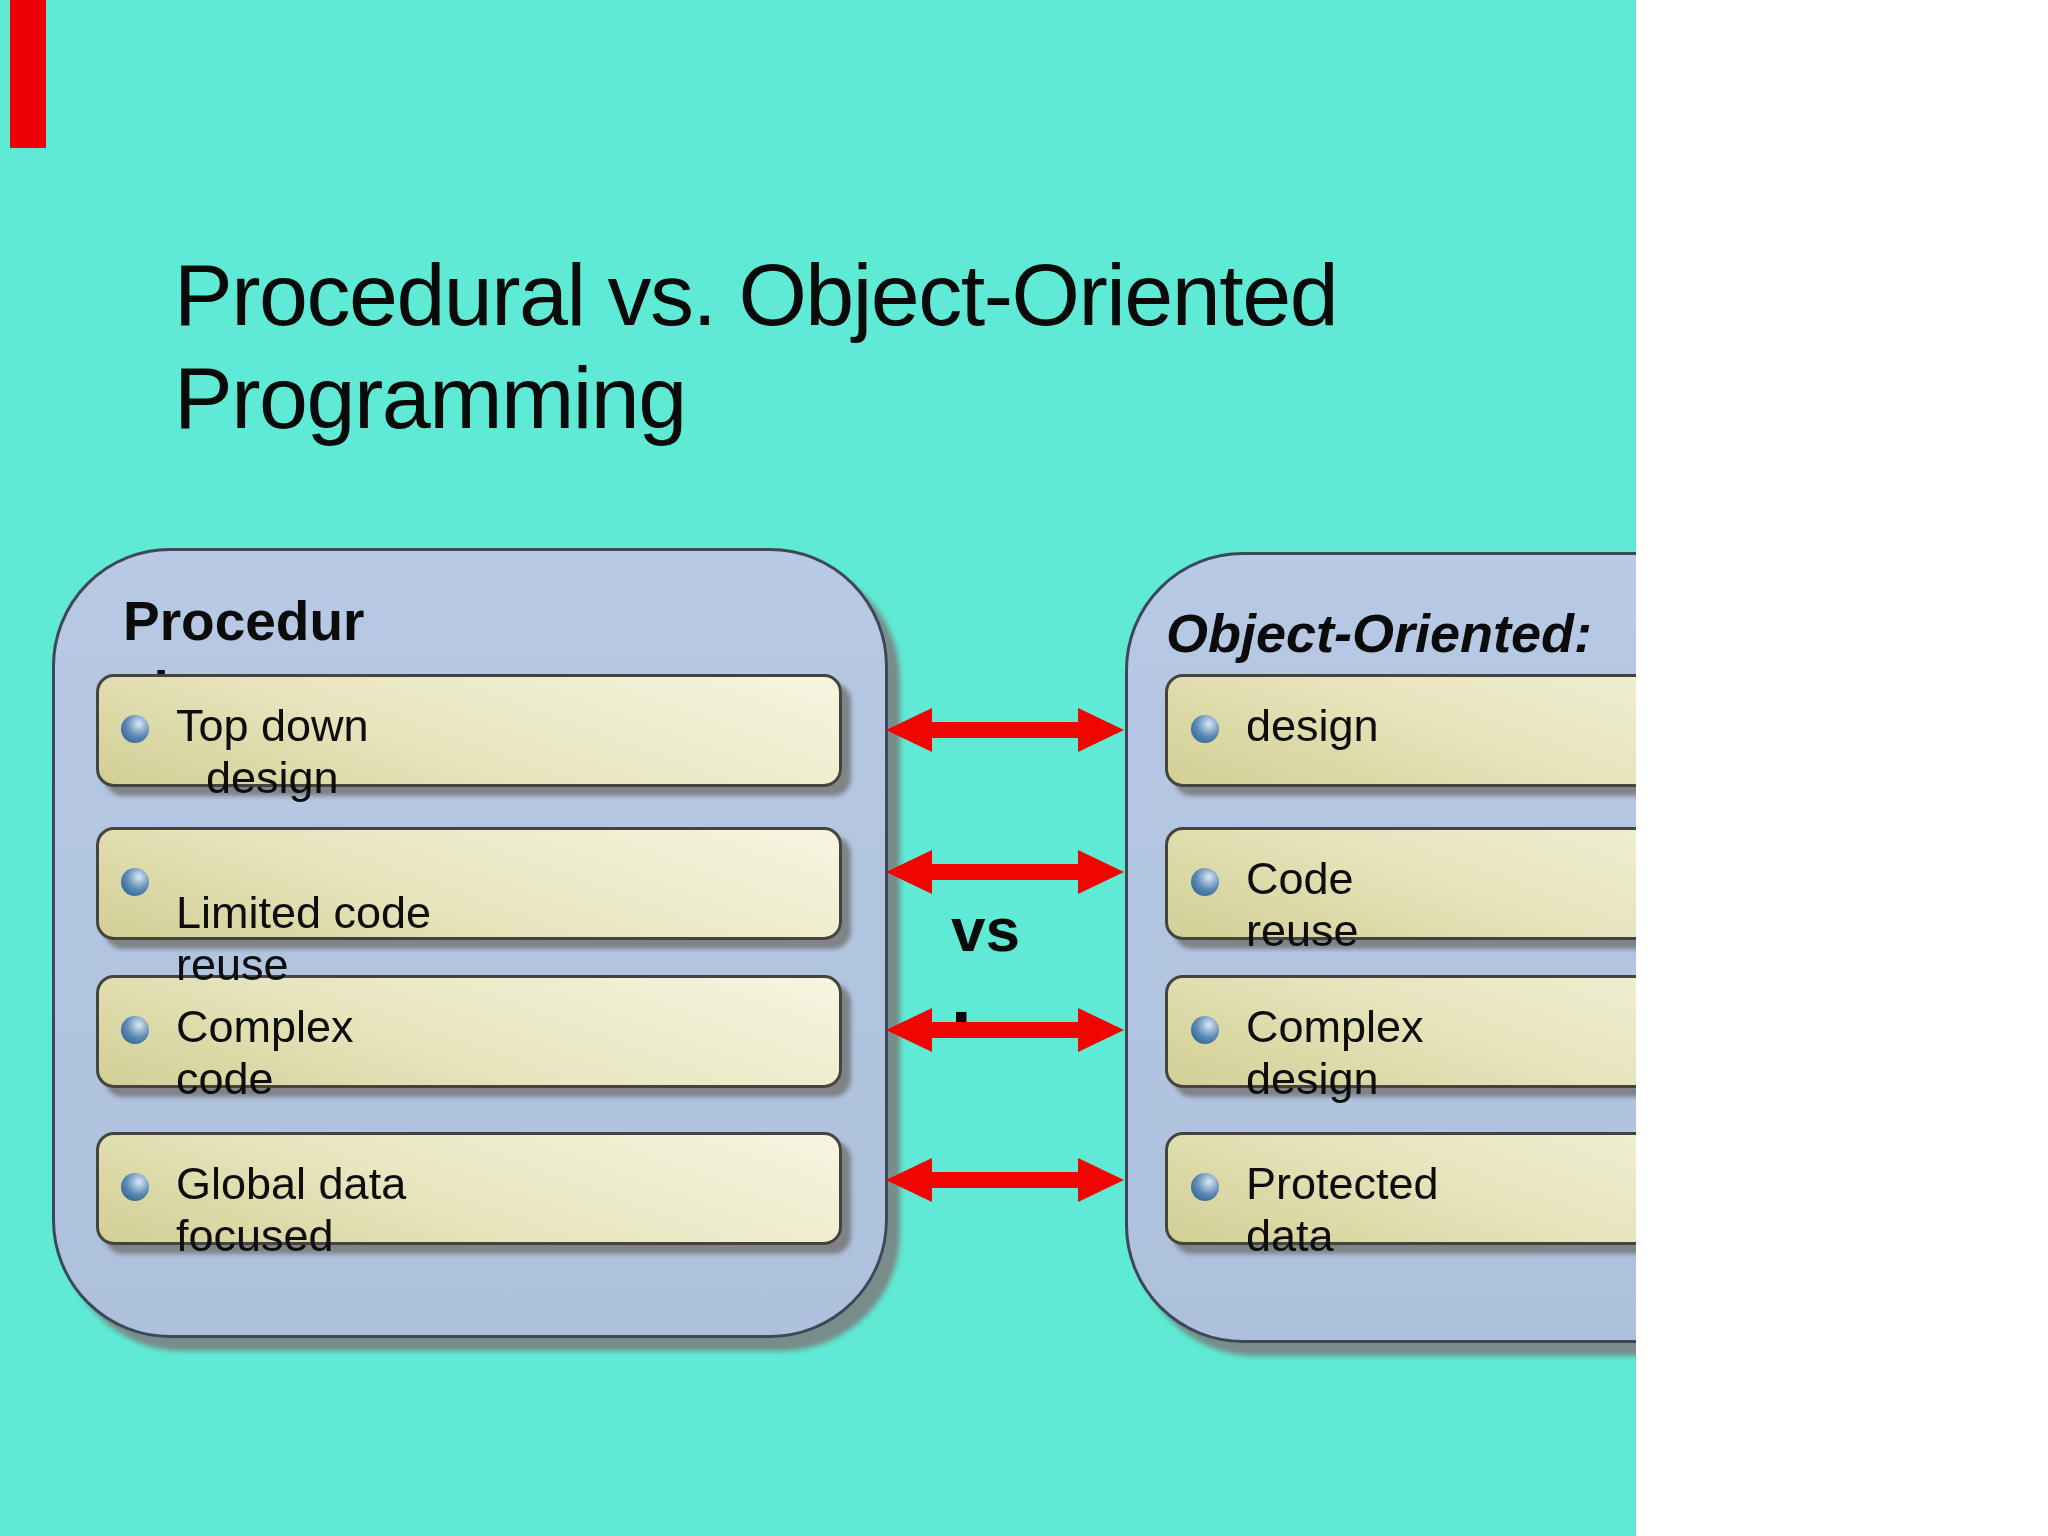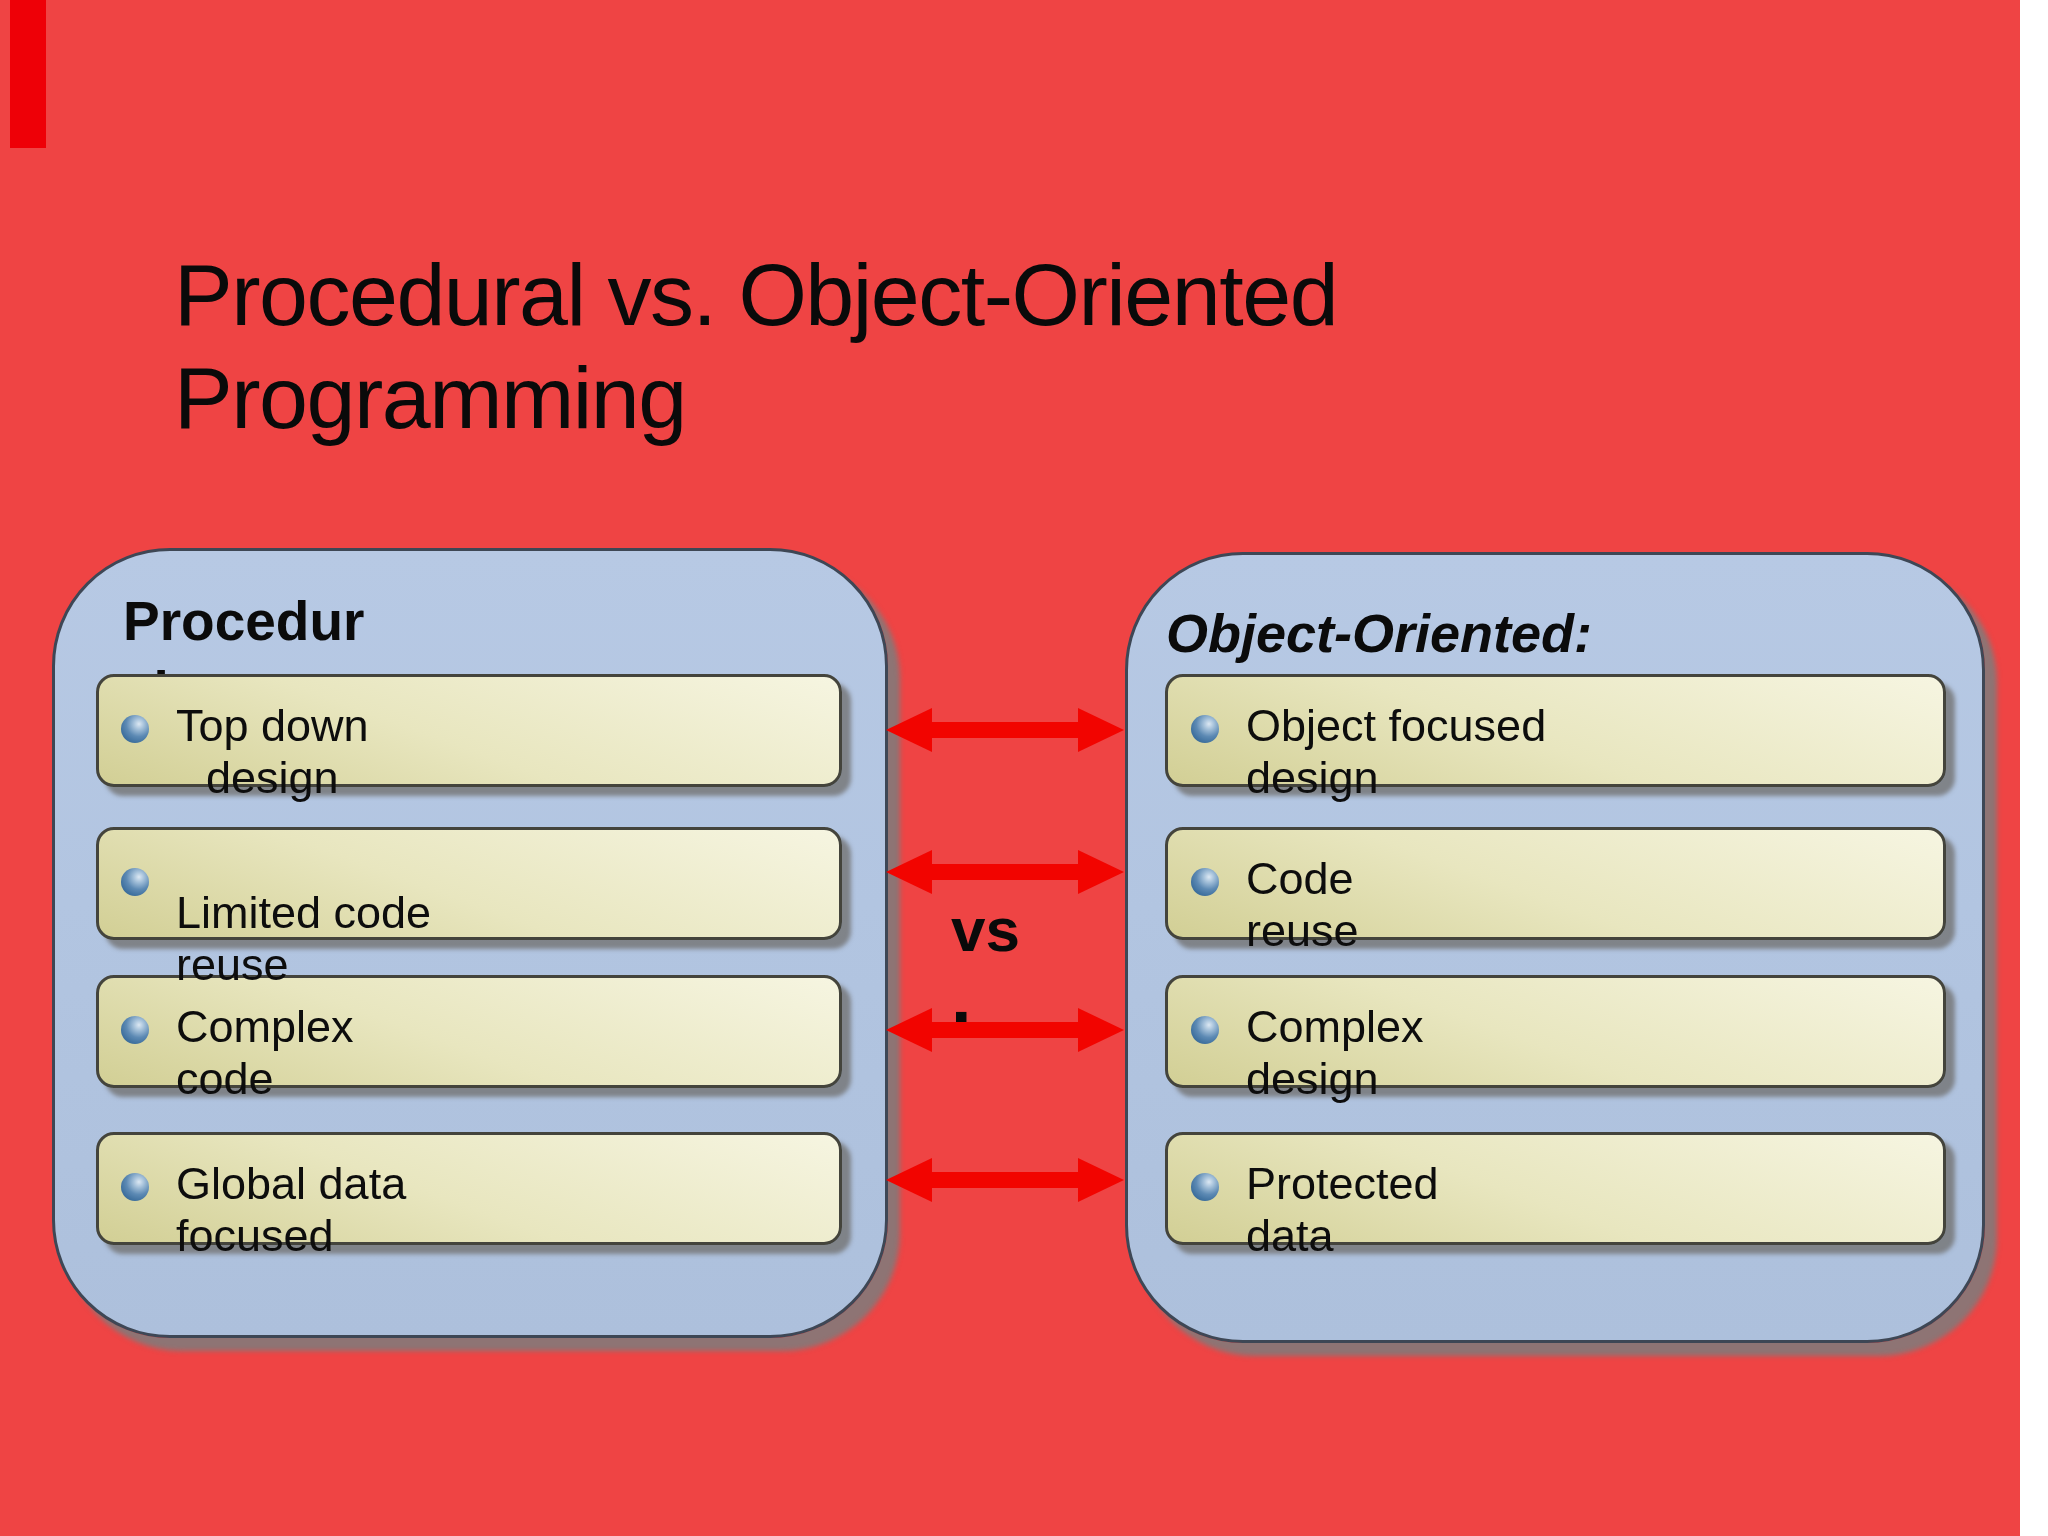--- a/index.html
+++ b/index.html
@@ -1,17 +1,17 @@
 <!DOCTYPE html>
 <html><head>
 <meta charset="utf-8">
 <style>
   html,body{margin:0;padding:0;background:#ffffff;}
   .slide{
-    position:relative;width:2020px;height:1536px;background:#ef4444;overflow:hidden;
+    position:relative;width:1636px;height:1536px;background:#5eead4;overflow:hidden;
     font-family:"Liberation Sans","DejaVu Sans",sans-serif;color:#0a0a0a;
   }
   .red-bar{
     position:absolute;left:10px;top:0;width:36px;height:148px;
     background:#ee0007;z-index:6;
   }
   .title{
     position:absolute;left:174px;top:243px;
     font-size:88px;line-height:103px;font-weight:400;letter-spacing:-1.5px;
     color:#0a0a0a;white-space:nowrap;z-index:1;
@@ -127,21 +127,20 @@
   <div class="itemtext l" style="top:1001px;">
     <div>Complex</div>
     <div>code</div>
   </div>
   <div class="itemtext l" style="top:1158px;">
     <div>Global data</div>
     <div>focused</div>
   </div>
 
   <div class="itemtext r" style="top:700px;">
-    <div>Object focused</div>
     <div>design</div>
   </div>
   <div class="itemtext r" style="top:853px;">
     <div>Code</div>
     <div>reuse</div>
   </div>
   <div class="itemtext r" style="top:1001px;">
     <div>Complex</div>
     <div>design</div>
   </div>

